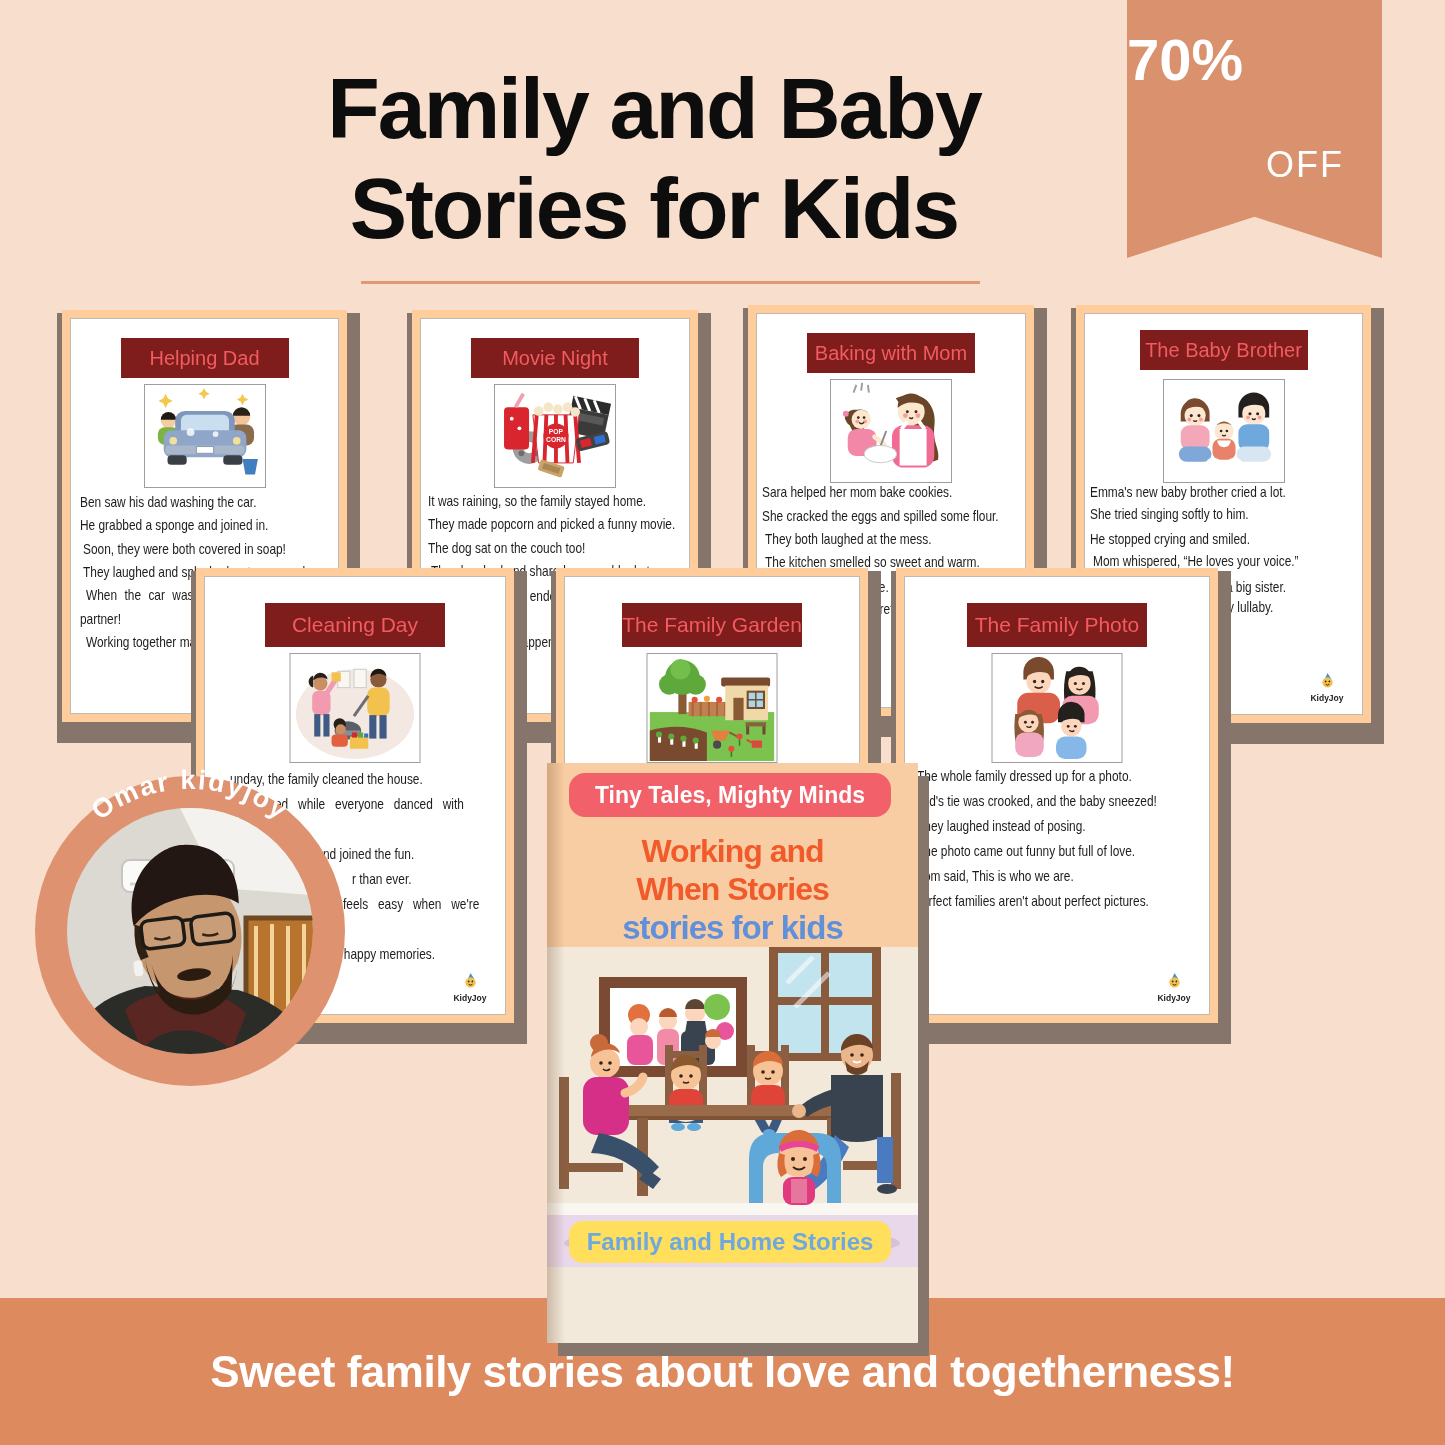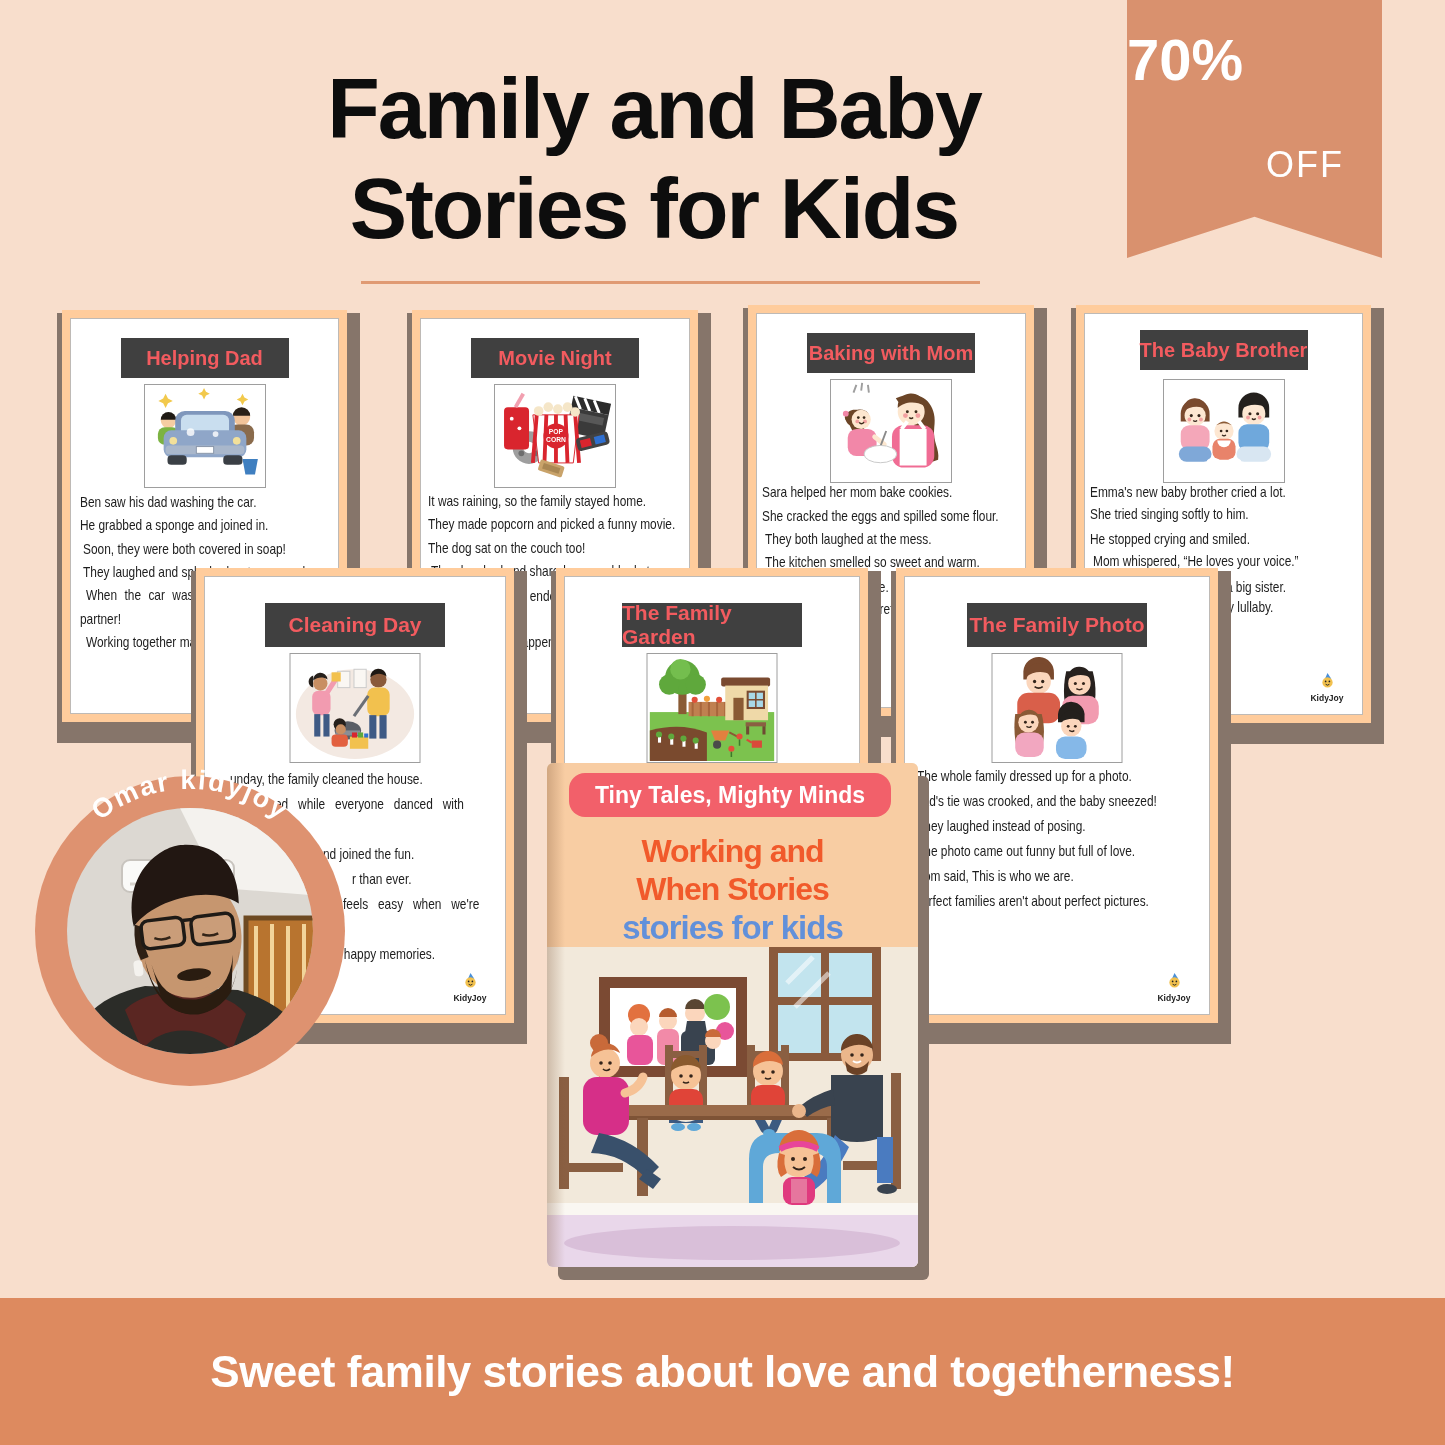--- a/index.html
+++ b/index.html
@@ -13,37 +13,37 @@
   .ribbon{position:absolute;left:1127px;top:0;width:255px;height:258px;background:#D9916E;
           clip-path:polygon(0 0,100% 0,100% 100%,50% 84%,0 100%);z-index:8;}
   .ribbon .pct{position:absolute;left:0;top:26px;width:100%;text-align:left;
                color:#fff;font-size:58px;font-weight:bold;}
   .ribbon .off{position:absolute;right:38px;top:104px;color:#fff;font-size:36px;font-weight:normal;
                font-family:"Liberation Sans",sans-serif;letter-spacing:2px;margin-top:40px;}
   
   .card{position:absolute;background:#fff;border:8px solid #FFCC9C;box-sizing:border-box;
         box-shadow:inset 0 0 0 1px rgba(70,58,46,.35), 4px 12px 0 9px #86756A;}
   .row1{z-index:1;} .row2{z-index:2;}
-  .card-header{position:absolute;background:#404040;display:flex;align-items:center;justify-content:center;
-               color:#F25B5F;font-weight:bold;}
+  .card-header{position:absolute;background:#7f1d1d;display:flex;align-items:center;justify-content:center;
+               color:#F25B5F;font-weight:normal;}
   .hdr1{width:168px;height:40px;top:20px;font-size:20px;}
   .hdr2{width:180px;height:44px;top:27px;font-size:21px;}
   .img-frame{position:absolute;background:#fff;border:1.5px solid #9E9E9E;box-sizing:border-box;
              display:flex;align-items:center;justify-content:center;overflow:hidden;}
   .imgf1{width:122px;height:104px;top:66px;}
   .imgf2{width:131px;height:110px;top:77px;}
   .cx{left:50%;transform:translateX(-50%);}
   .line,.frag{position:absolute;white-space:nowrap;font-size:14.5px;color:#1d1d1d;
               transform:scaleX(.82);transform-origin:0 0;}
   .ws1{word-spacing:8px;} .ws2{word-spacing:5px;}
   .kidyjoy{position:absolute;right:14px;bottom:12px;width:44px;text-align:center;}
   .kidyjoy .kj-name{font-size:8.5px;font-weight:bold;color:#222;margin-top:1px;}
   
-  .book{position:absolute;left:547px;top:763px;width:371px;height:504px;z-index:5;
-        border-radius:6px;box-shadow:11px 13px 0 0 #86756A;overflow:hidden;background:#F2E9DB;}
+  .book{position:absolute;left:547px;top:763px;width:371px;height:580px;z-index:5;
+        border-radius:1px;box-shadow:11px 13px 0 0 #86756A;overflow:hidden;background:#F2E9DB;}
   .book-top{position:absolute;left:0;top:0;width:100%;height:184px;background:#F8CDA3;}
   .book-spine{position:absolute;left:0;top:0;width:18px;height:100%;
               background:linear-gradient(to right,rgba(120,78,48,.30),rgba(120,78,48,0));z-index:7;}
   .book-badge{position:absolute;left:22px;top:10px;width:322px;height:44px;background:#F2606A;border-radius:16px;
               display:flex;align-items:center;justify-content:center;color:#fff;font-weight:bold;font-size:23px;}
   .book-t1{position:absolute;left:0;top:70px;width:100%;text-align:center;color:#F15A2B;
            font-size:32px;font-weight:bold;letter-spacing:-1px;}
   .book-t2{position:absolute;left:0;top:108px;width:100%;text-align:center;color:#F15A2B;
            font-size:32px;font-weight:bold;letter-spacing:-1px;}
   .book-sub{position:absolute;left:0;top:146px;width:100%;text-align:center;color:#6190DA;
@@ -515,20 +515,21 @@
       <path d="M232 204 a20 20 0 0 1 40 -2 c-14 -8 -27 -6 -40 2 z" fill="#D96E3A"></path>
       <path d="M233 202 q19 -10 38 0" stroke="#E8459A" stroke-width="6" fill="none"></path>
       <path d="M232 206 q-4 16 2 24 l6 -4 q-4 -10 -2 -18 z" fill="#D96E3A"></path>
       <path d="M272 206 q4 16 -2 24 l-6 -4 q4 -10 2 -18 z" fill="#D96E3A"></path>
       <circle cx="246" cy="212" r="2" fill="#33241A"></circle>
         <circle cx="258" cy="212" r="2" fill="#33241A"></circle>
       <path d="M246 220 q6 5 12 0" stroke="#33241A" stroke-width="2" fill="none"></path>
       <rect x="236" y="230" width="32" height="28" rx="9" fill="#E0397E"></rect>
       <path d="M244 232 h16 v24 h-16 z" fill="#F2E9DB" opacity=".35"></path>
     </svg>
+    <div class="book-footer">Family and Home Stories</div>
     <div class="book-spine"></div>
   </div>
 
   <svg class="avatar" width="320" height="330" viewBox="0 0 320 330">
     <defs>
       <clipPath id="photoClip">
           <circle cx="160" cy="163" r="123"></circle>
         </clipPath>
       <path id="arcPath" d="M 30 220 A 142 142 0 1 1 290 220"></path>
     </defs>

